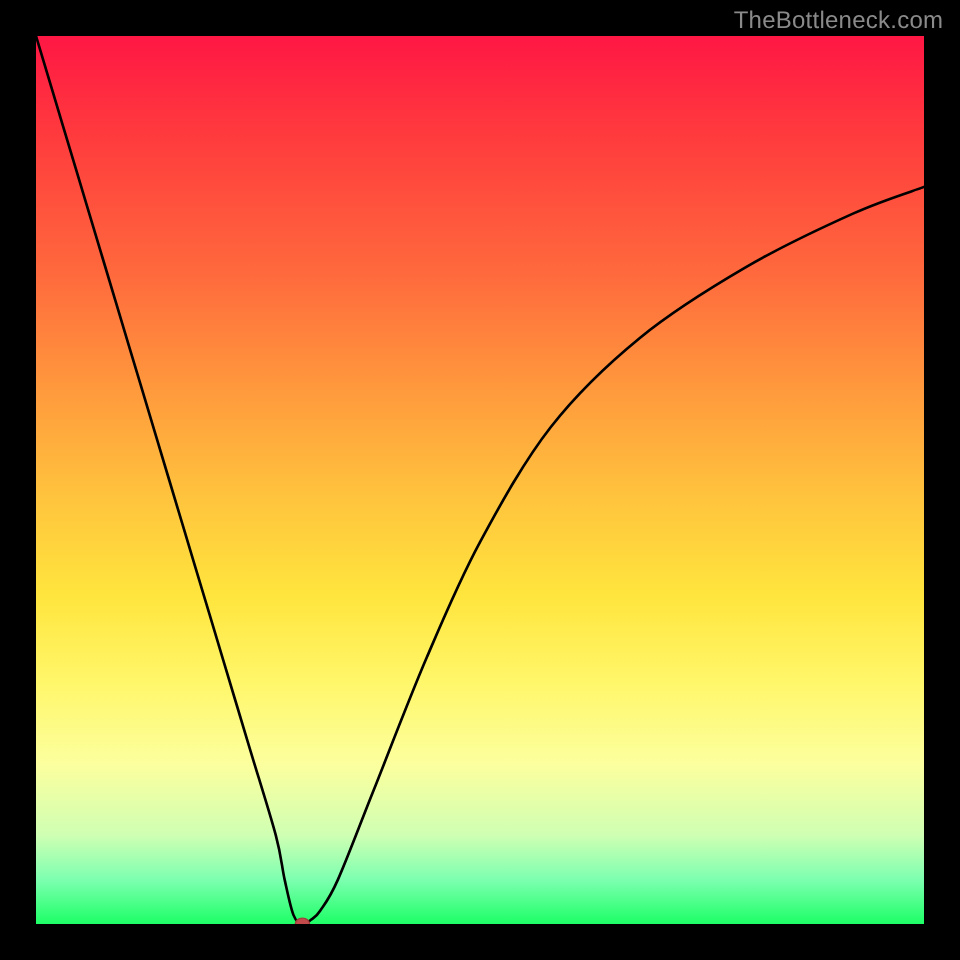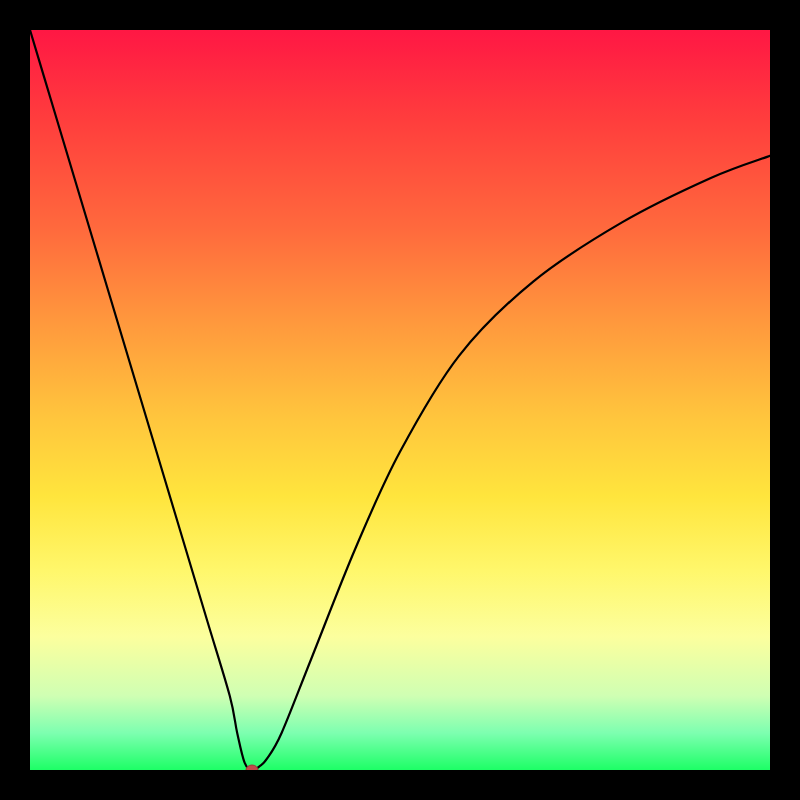--- a/index.html
+++ b/index.html
@@ -54,19 +54,20 @@
     font-size: 20px;
     font-weight: 500;
     letter-spacing: 0.2px;
     user-select: none;
   }
 </style>
 </head>
 <body>
 
 <div class="frame">
+  <div class="watermark">TheBottleneck.com</div>
   <div class="plot-area">
     <svg id="chart-svg" viewBox="0 0 740 740" preserveAspectRatio="none">
       <path id="curve-path" fill="none" stroke="#000" stroke-width="2.2" stroke-linecap="round" stroke-linejoin="round" d="M 0.00 0.00 C 3.70 12.33, 14.80 49.33, 22.20 74.00 C 29.60 98.67, 37.00 123.33, 44.40 148.00 C 51.80 172.67, 59.20 197.33, 66.60 222.00 C 74.00 246.67, 81.40 271.33, 88.80 296.00 C 96.20 320.67, 103.60 345.33, 111.00 370.00 C 118.40 394.67, 125.80 419.33, 133.20 444.00 C 140.60 468.67, 148.00 493.33, 155.40 518.00 C 162.80 542.67, 170.20 567.33, 177.60 592.00 C 185.00 616.67, 194.87 647.50, 199.80 666.00 C 204.73 684.50, 204.73 691.90, 207.20 703.00 C 209.67 714.10, 212.13 726.43, 214.60 732.60 C 217.07 738.77, 219.53 739.38, 222.00 740.00 C 224.47 740.62, 226.93 738.15, 229.40 736.30 C 231.87 734.45, 233.10 734.45, 236.80 728.90 C 240.50 723.35, 244.20 719.65, 251.60 703.00 C 259.00 686.35, 268.87 659.83, 281.20 629.00 C 293.53 598.17, 310.80 552.53, 325.60 518.00 C 340.40 483.47, 352.73 453.87, 370.00 421.80 C 387.27 389.73, 407.00 353.97, 429.20 325.60 C 451.40 297.23, 476.07 273.80, 503.20 251.60 C 530.33 229.40, 562.40 209.67, 592.00 192.40 C 621.60 175.13, 656.13 159.10, 680.80 148.00 C 705.47 136.90, 730.13 129.50, 740.00 125.80"></path>
       <ellipse id="marker-dot" cx="222" cy="740" rx="6" ry="5" fill="#c24a4a" stroke="#9e3b3b" stroke-width="1"></ellipse>
     </svg>
   </div>
 </div>
 
 </body></html>

